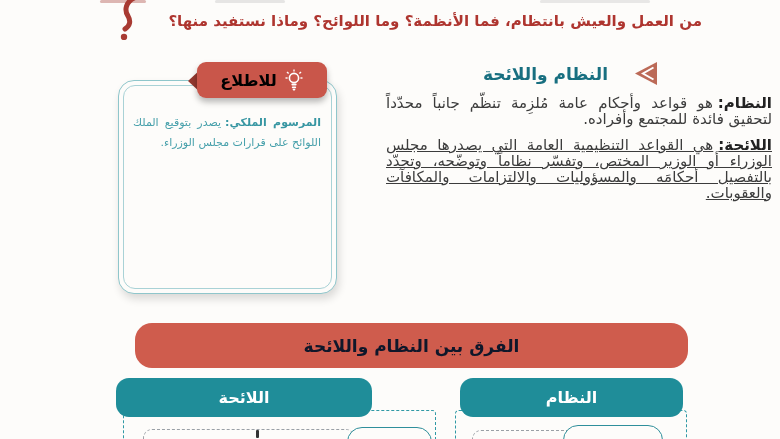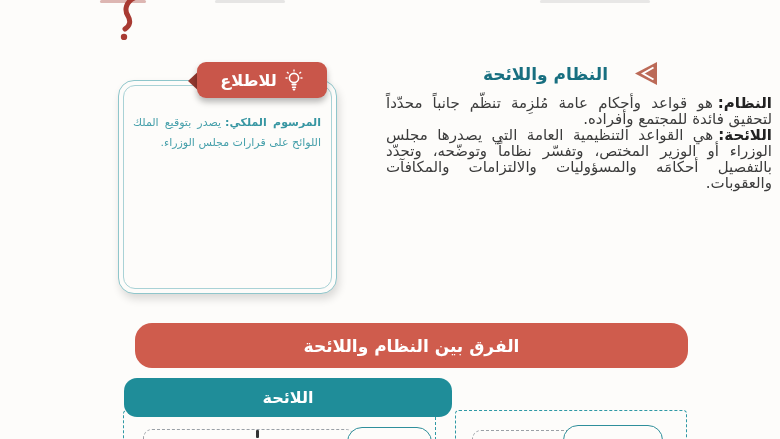--- a/index.html
+++ b/index.html
@@ -33,21 +33,21 @@
   .aside-box::before {
     content:""; position:absolute; inset:4px; border:1px solid #a9d2d6;
     border-radius:12px; pointer-events:none;
   }
   .aside-banner {
     position:absolute; left:197px; top:62px; width:130px; height:36px;
     background:#c9564a; border-radius:9px;
     display:flex; flex-direction:row; direction:rtl; align-items:center; justify-content:center; gap:7px;
     box-shadow:0 4px 6px rgba(0,0,0,.28); z-index:3;
   }
-  .aside-banner .label { color:#ffffff; font-weight:bold; font-size:16px; line-height:1; padding-top:2px; }
+  .aside-banner .label { color:#000000; font-weight:bold; font-size:16px; line-height:1; padding-top:2px; }
   .banner-arrow { position:absolute; left:188px; top:68px; width:14px; height:26px; z-index:2; }
   .aside-body {
     position:absolute; inset:0; padding:32px 15px 10px 14px;
     color:#47a0ab; font-size:11px; line-height:20px; text-align:justify; direction:rtl;
   }
   .aside-body p { margin-bottom:6px; }
   .aside-body .term { font-weight:bold; color:#3796a2; margin-inline-end:4px; }
 
   
   .lesson-heading {
@@ -56,37 +56,37 @@
   }
   .lesson-heading .txt { color:#186f80; font-weight:bold; font-size:17px; }
   .tri-icon { width:26px; height:25px; display:block; }
 
   
   .defs {
     position:absolute; top:95px; right:8px; width:386px;
     color:#3c3c3c; font-size:15px; line-height:16px;
     text-align:justify; direction:rtl;
   }
-  .defs p + p { margin-top:0; }
+  .defs p + p { margin-top:10px;text-decoration:underline; }
   .defs .term { font-weight:bold; color:#222222; margin-inline-end:5px; }
 
   
   .cmp-banner {
     position:absolute; left:135px; top:323px; width:553px; height:45px;
     background:#cf5c4d; border-radius:17px;
-    color:#ffffff; font-weight:bold; font-size:17px;
+    color:#0f172a; font-weight:bold; font-size:17px;
     display:flex; align-items:center; justify-content:center;
   }
   .pill {
     position:absolute; top:378px; height:39px; background:#1f8d99; border-radius:13px;
     color:#ffffff; font-weight:bold; font-size:16px;
     display:flex; align-items:center; justify-content:center; z-index:2;
   }
   .pill-right { left:460px; width:223px; }
-  .pill-left  { left:124px; width:328px; }
+  .pill-left  { left:116px; width:256px; }
   .dash-box {
     position:absolute; top:410px; height:50px;
     border:1.5px dashed #2f99a5; border-radius:4px; z-index:1;
   }
   .dash-right { left:455px; width:232px; }
   .dash-left  { left:123px; width:313px; }
 
   
   .inner-dash {
     position:absolute; border:1.5px dashed #9aa0a6; border-radius:9px; height:30px; z-index:2;
@@ -104,20 +104,21 @@
 </style>
 </head>
 <body>
 
 <div id="page">
 
   <div class="top-frag frag-a"></div>
   <div class="top-frag frag-b"></div>
   <div class="top-frag frag-c"></div>
 
+  <div class="intro-q">من العمل والعيش بانتظام، فما الأنظمة؟ وما اللوائح؟ وماذا نستفيد منها؟</div>
   <svg class="q-ornament" viewBox="0 0 26 44">
     <path d="M18 2 C10 6, 8 14, 12 20 C15 25, 14 30, 9 33" fill="none" stroke="#a83a32" stroke-width="5" stroke-linecap="round"></path>
     <circle cx="8" cy="41" r="3.2" fill="#a83a32"></circle>
   </svg>
 
   <div class="aside-box">
     <div class="aside-body">
       <p>
         <span class="term">المرسوم الملكي:</span><span>يصدر بتوقيع الملك اللوائح على قرارات مجلس الوزراء.</span>
       </p>
@@ -157,20 +158,23 @@
     </p>
     <p>
       <span class="term">اللائحة:</span><span>هي القواعد التنظيمية العامة التي يصدرها مجلس الوزراء أو الوزير المختص، وتفسّر نظاماً وتوضّحه، وتحدّد بالتفصيل أحكامَه والمسؤوليات والالتزامات والمكافآت والعقوبات.</span>
     </p>
   </div>
 
   <div class="cmp-banner">
     <span>الفرق بين النظام واللائحة</span>
   </div>
 
+  <div class="pill pill-right">
+    <span>النظام</span>
+  </div>
   <div class="pill pill-left">
     <span>اللائحة</span>
   </div>
 
   <div class="dash-box dash-right"></div>
   <div class="dash-box dash-left"></div>
 
   <div class="inner-dash l"></div>
   <div class="inner-dash r"></div>
   <div class="inner-pill l"></div>

